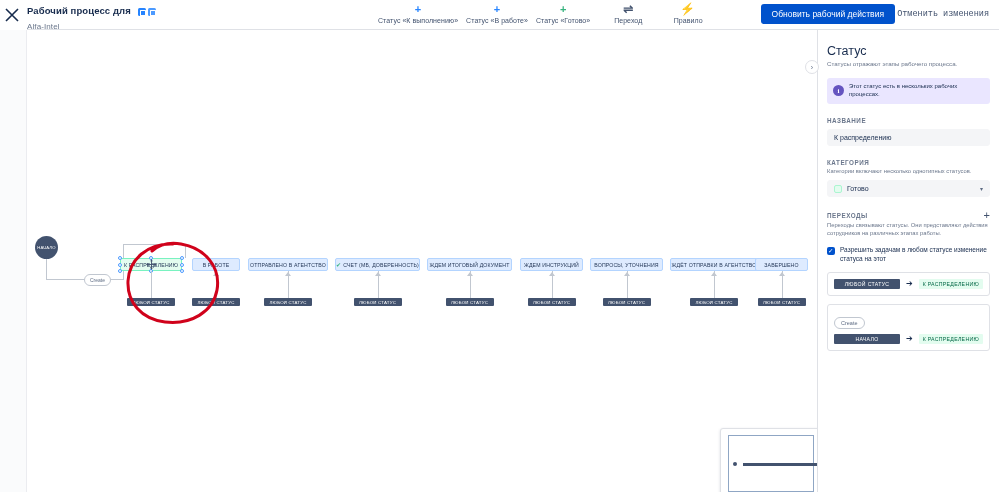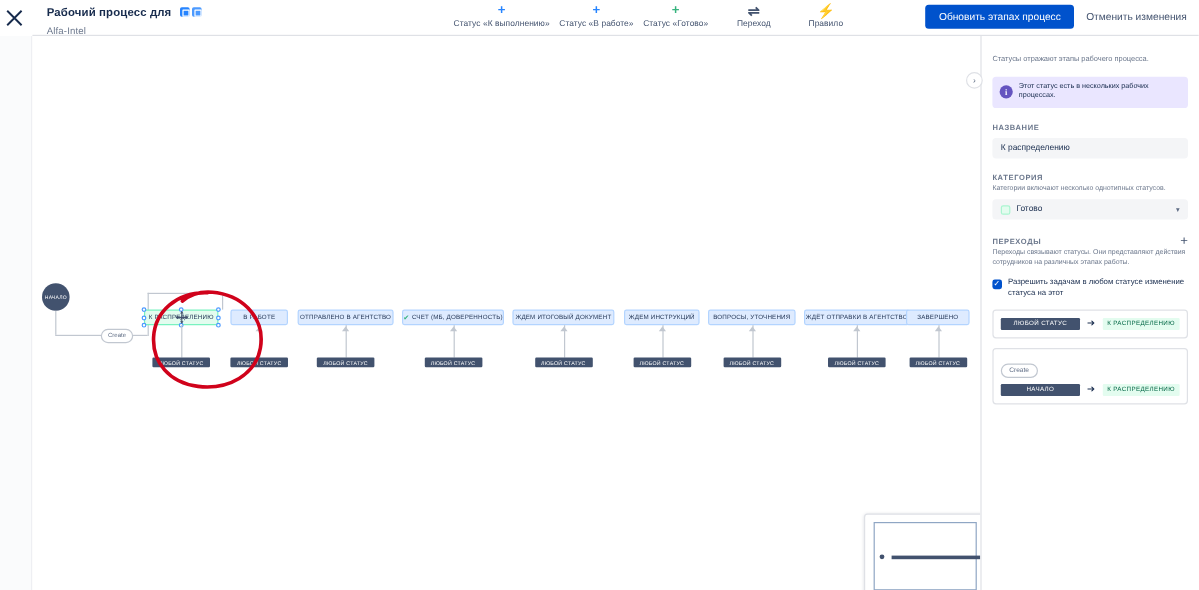--- a/index.html
+++ b/index.html
@@ -13,21 +13,21 @@
 
   
   .topbar {
     position: absolute; top: 0; left: 0; width: 999px; height: 29px;
     background: #ffffff;
   }
   .close-x {
     position: absolute; left: 3px; top: 6px; width: 18px; height: 18px;
     cursor: pointer;
   }
-  .title-block { position: absolute; left: 39px; top: 1px; }
+  .title-block { position: absolute; left: 27px; top: 1px; }
   .wf-title {
     font-size: 9.5px; font-weight: bold; color: #172b4d;
     letter-spacing: .1px; display: inline-block; vertical-align: middle;
   }
   .title-icons { display: inline-block; vertical-align: middle; margin-left: 3px; }
   .mini-icon {
     display: inline-block; width: 8px; height: 8px; border-radius: 1.5px;
     background: #2684ff; margin-right: 2px; vertical-align: middle;
     position: relative;
   }
@@ -66,21 +66,21 @@
   .btn-primary {
     position: absolute; right: 104px; top: 4px;
     background: #0052cc; color: #fff; border: none; border-radius: 3px;
     font-size: 8.5px; padding: 5px 11px; cursor: pointer;
     font-family: "Liberation Sans", sans-serif; white-space: nowrap;
   }
   .btn-subtle {
     position: absolute; right: 6px; top: 4px;
     background: transparent; color: #42526e; border: none;
     font-size: 8.5px; padding: 5px 4px; cursor: pointer;
-    font-family: Liberation Sans, sans-serif; white-space: nowrap;
+    font-family: Liberation Mono, monospace; white-space: nowrap;
   }
   .topbar-divider {
     position: absolute; top: 29px; left: 27px; width: 972px; height: 1px;
     background: #dfe1e6;
   }
 
   
   .canvas {
     position: absolute; top: 30px; left: 27px;
     width: 790px; height: 462px;
@@ -289,21 +289,21 @@
     <div class="tb-item sep">
       <span class="tb-glyph dark">⇌</span>
       <span class="tb-label">Переход</span>
     </div>
     <div class="tb-item sep">
       <span class="tb-glyph dark">⚡</span>
       <span class="tb-label">Правило</span>
     </div>
   </div>
 
-  <button class="btn-primary">Обновить этапах процесс</button>
+  <button class="btn-primary">Обновить рабочий действия</button>
   <button class="btn-subtle">Отменить изменения</button>
 </div>
 <div class="topbar-divider"></div>
 <div class="canvas-left-rail"></div>
 
 <div class="canvas">
 
   <div class="start-node" style="left:8px; top:206px;">НАЧАЛО</div>
   <div class="edge" style="left:19px; top:229px; width:1px; height:20px;"></div>
   <div class="edge" style="left:19px; top:249px; width:77px; height:1px;"></div>
@@ -391,20 +391,21 @@
       <div class="mm-dot"></div>
     </div>
 
   </div>
 </div>
 
 <div class="panel">
   <div class="collapse-btn">›</div>
 
   <div class="panel-scroll">
+    <div class="p-title">Статус</div>
     <div class="p-sub">Статусы отражают этапы рабочего процесса.</div>
 
     <div class="info-box">
       <div class="info-icon">i</div>
       <div class="info-text">Этот статус есть в нескольких рабочих процессах.</div>
     </div>
 
     <div class="sec-label">НАЗВАНИЕ</div>
     <div class="text-field">К распределению</div>
 

